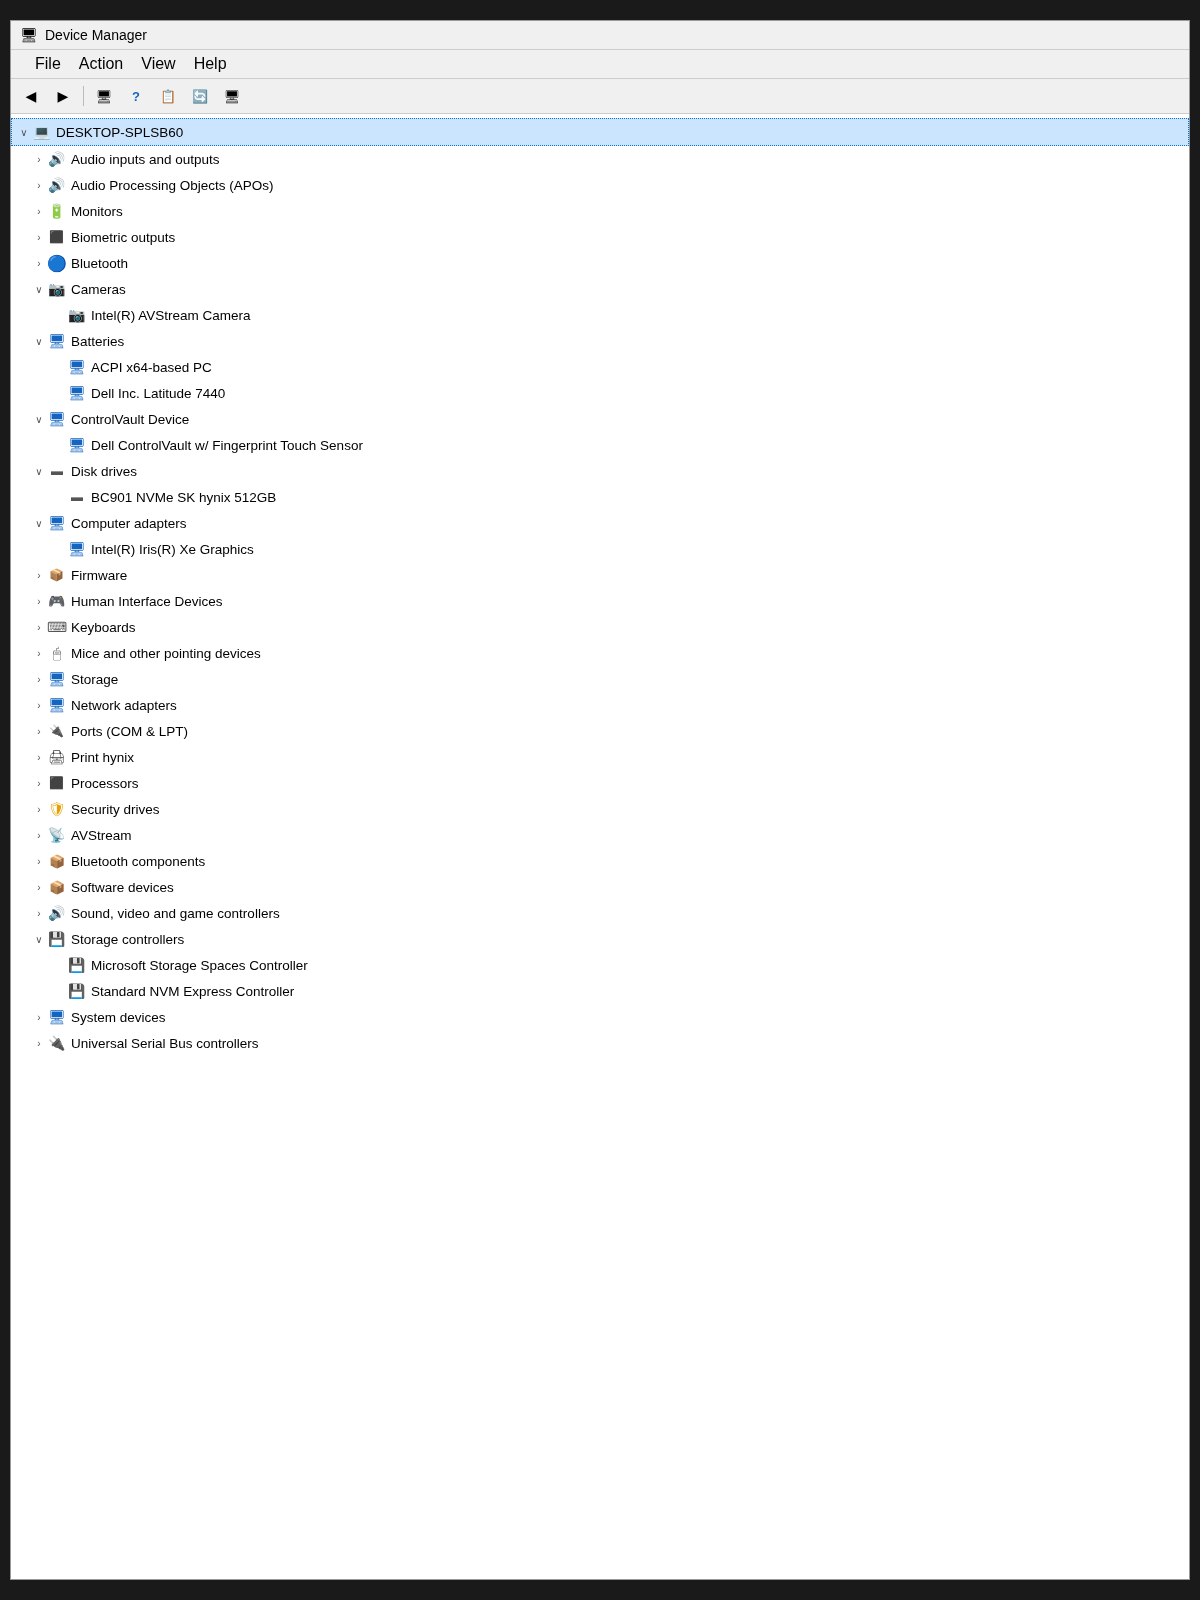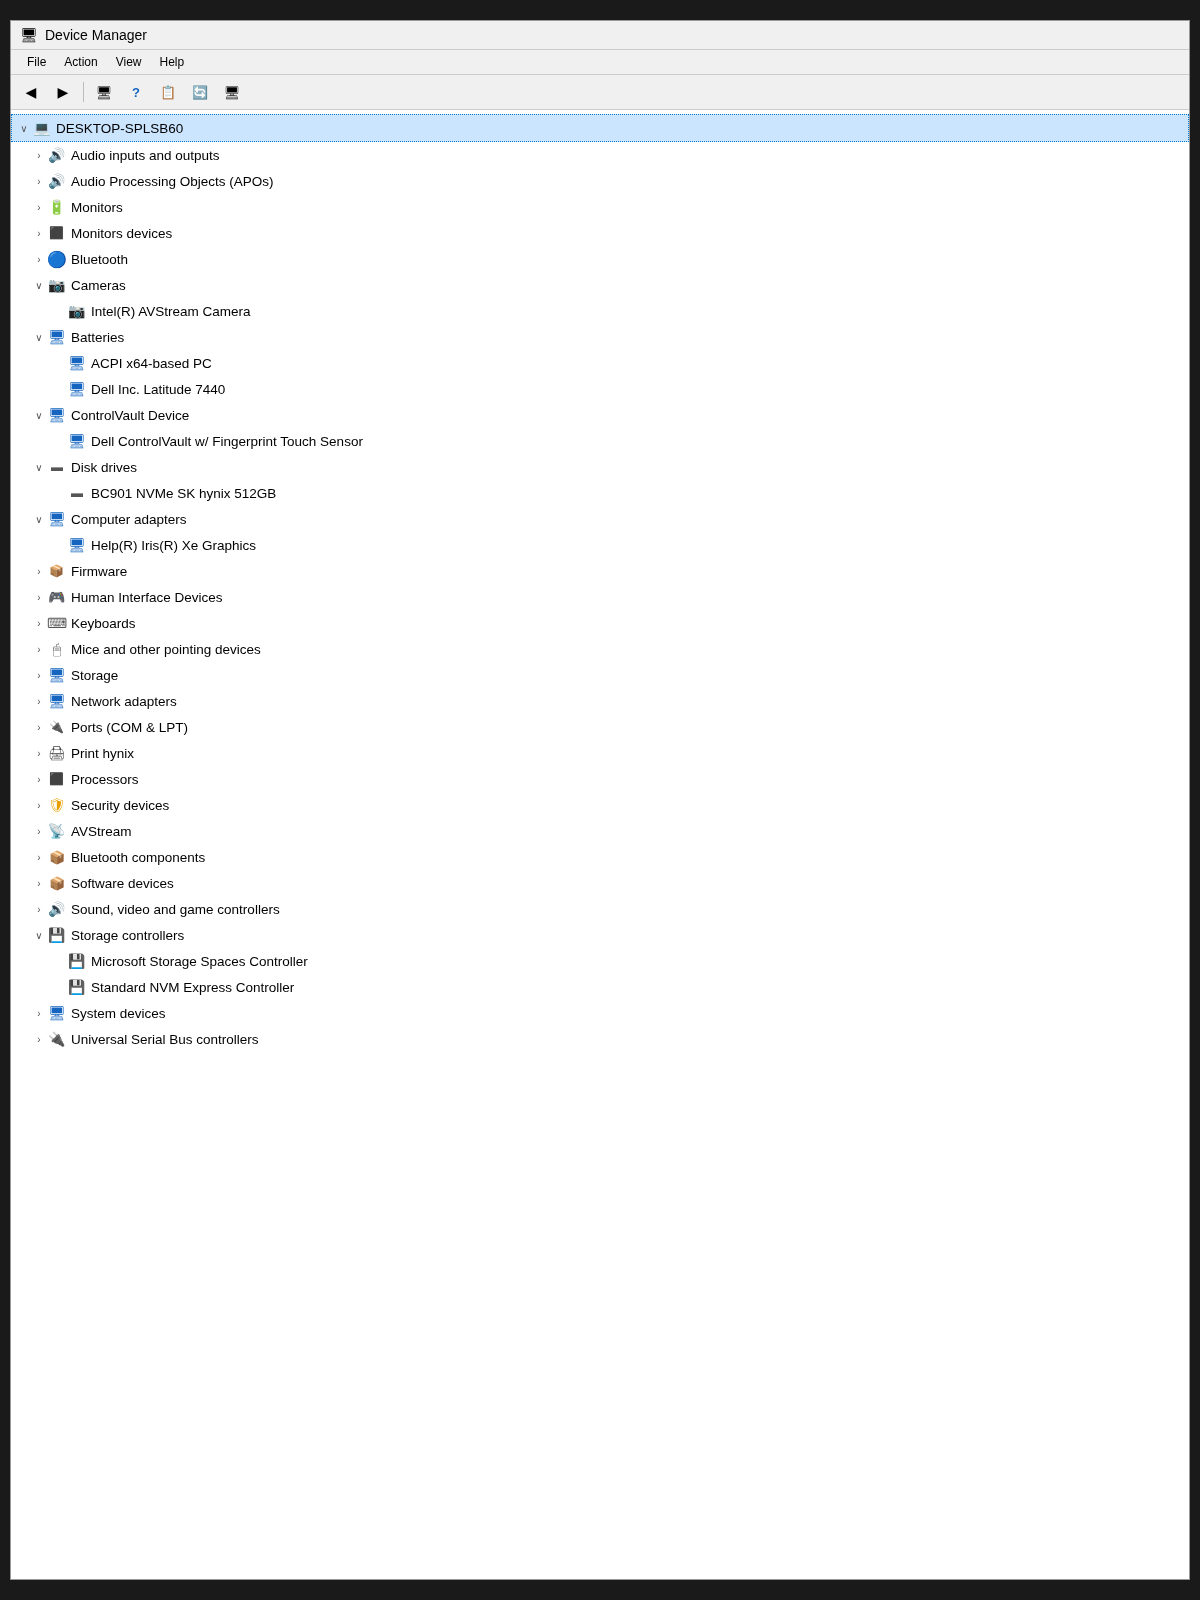--- a/index.html
+++ b/index.html
@@ -34,23 +34,23 @@
     .title-bar-icon {
       width: 16px;
       height: 16px;
       display: inline-flex;
       align-items: center;
       justify-content: center;
     }
     .menu-bar {
       display: flex;
       gap: 2px;
-      padding: 2px 8px;
+      padding: 2px 16px;
       border-bottom: 1px solid #ccc;
-      font-size: 12px;
+      font-size: 16px;
     }
     .menu-item {
       padding: 3px 8px;
       cursor: pointer;
     }
     .toolbar {
       display: flex;
       align-items: center;
       gap: 4px;
       padding: 4px 6px;
@@ -173,21 +173,21 @@
 
     <div class="tree-item indent-1">
       <span class="expander">›</span>
       <span class="item-icon" style="color:#22a000;">🔋</span>
       <span class="item-label">Monitors</span>
     </div>
 
     <div class="tree-item indent-1">
       <span class="expander">›</span>
       <span class="item-icon" style="color:#888; font-size:12px;">⬛</span>
-      <span class="item-label">Monitors devices</span>
+      <span class="item-label">Biometric outputs</span>
     </div>
 
     <div class="tree-item indent-1">
       <span class="expander">›</span>
       <span class="item-icon" style="color:#0066cc; font-size:16px;">🔵</span>
       <span class="item-label">Bluetooth</span>
     </div>
 
     <div class="tree-item indent-1">
       <span class="expander">∨</span>
@@ -245,21 +245,21 @@
 
     <div class="tree-item indent-1">
       <span class="expander">∨</span>
       <span class="item-icon" style="color:#1565c0;">🖥</span>
       <span class="item-label">Computer adapters</span>
     </div>
 
     <div class="tree-item indent-2">
       <span class="expander"></span>
       <span class="item-icon" style="color:#1565c0;">🖥</span>
-      <span class="item-label">Help(R) Iris(R) Xe Graphics</span>
+      <span class="item-label">Intel(R) Iris(R) Xe Graphics</span>
     </div>
 
     <div class="tree-item indent-1">
       <span class="expander">›</span>
       <span class="item-icon" style="color:#444; font-size:12px;">📦</span>
       <span class="item-label">Firmware</span>
     </div>
 
     <div class="tree-item indent-1">
       <span class="expander">›</span>
@@ -305,21 +305,21 @@
 
     <div class="tree-item indent-1">
       <span class="expander">›</span>
       <span class="item-icon" style="color:#333; font-size:12px;">⬛</span>
       <span class="item-label">Processors</span>
     </div>
 
     <div class="tree-item indent-1">
       <span class="expander">›</span>
       <span class="item-icon" style="color:#e8a000;">🛡</span>
-      <span class="item-label">Security devices</span>
+      <span class="item-label">Security drives</span>
     </div>
 
     <div class="tree-item indent-1">
       <span class="expander">›</span>
       <span class="item-icon" style="color:#e8a000;">📡</span>
       <span class="item-label">AVStream</span>
     </div>
 
     <div class="tree-item indent-1">
       <span class="expander">›</span>

